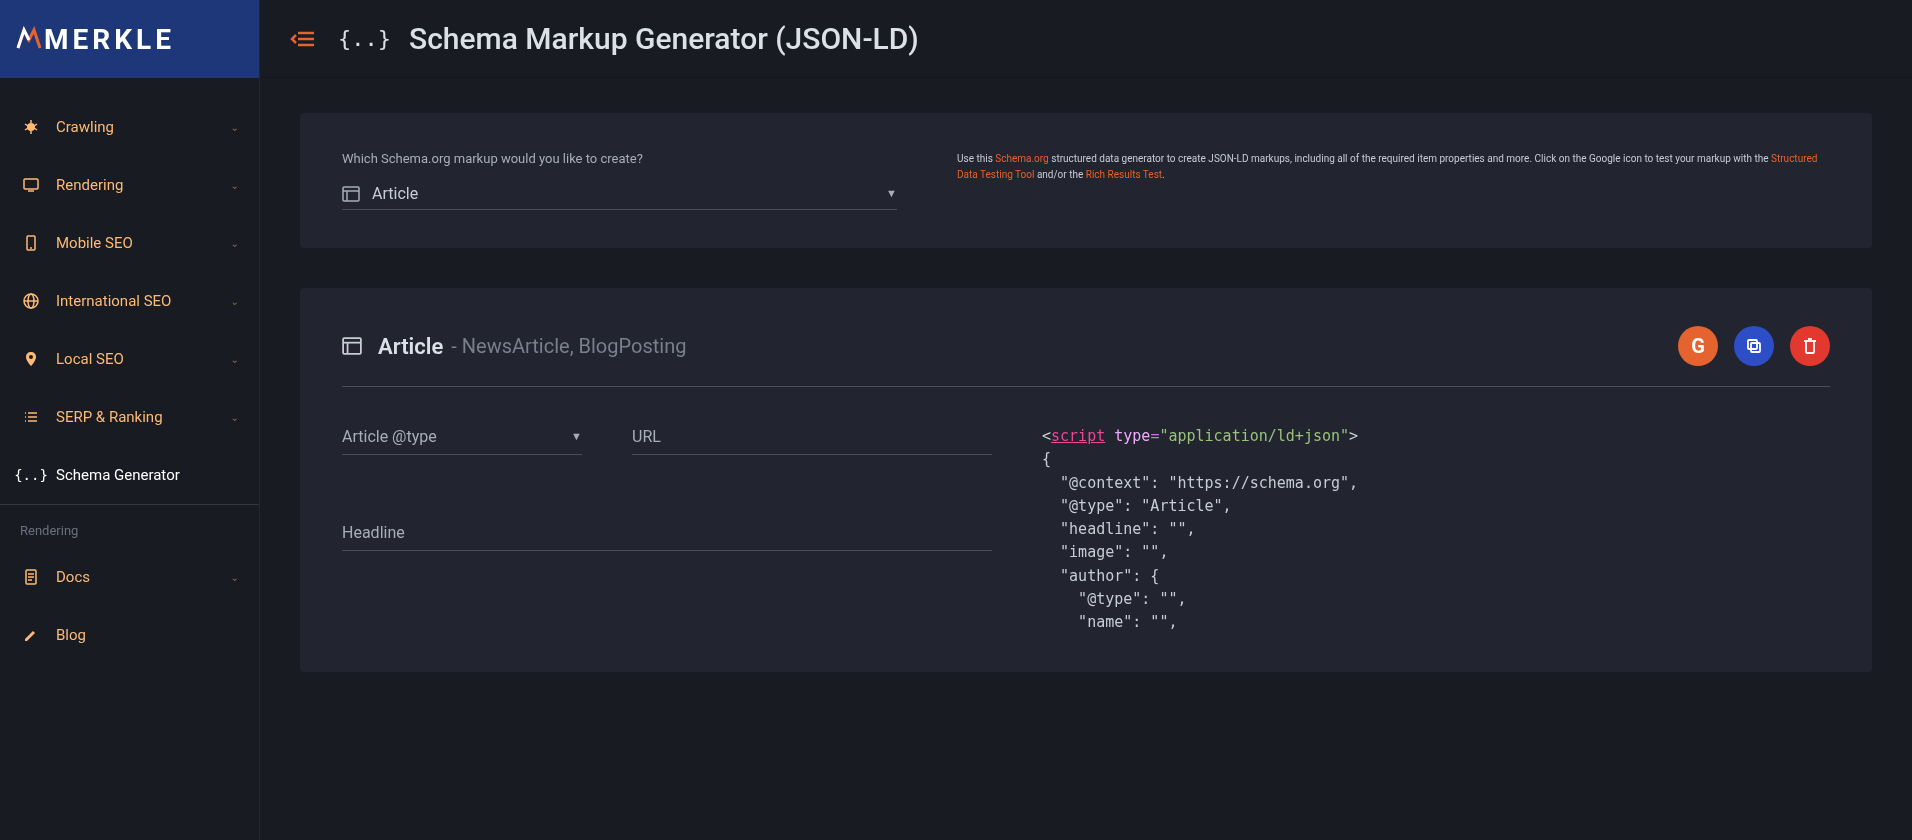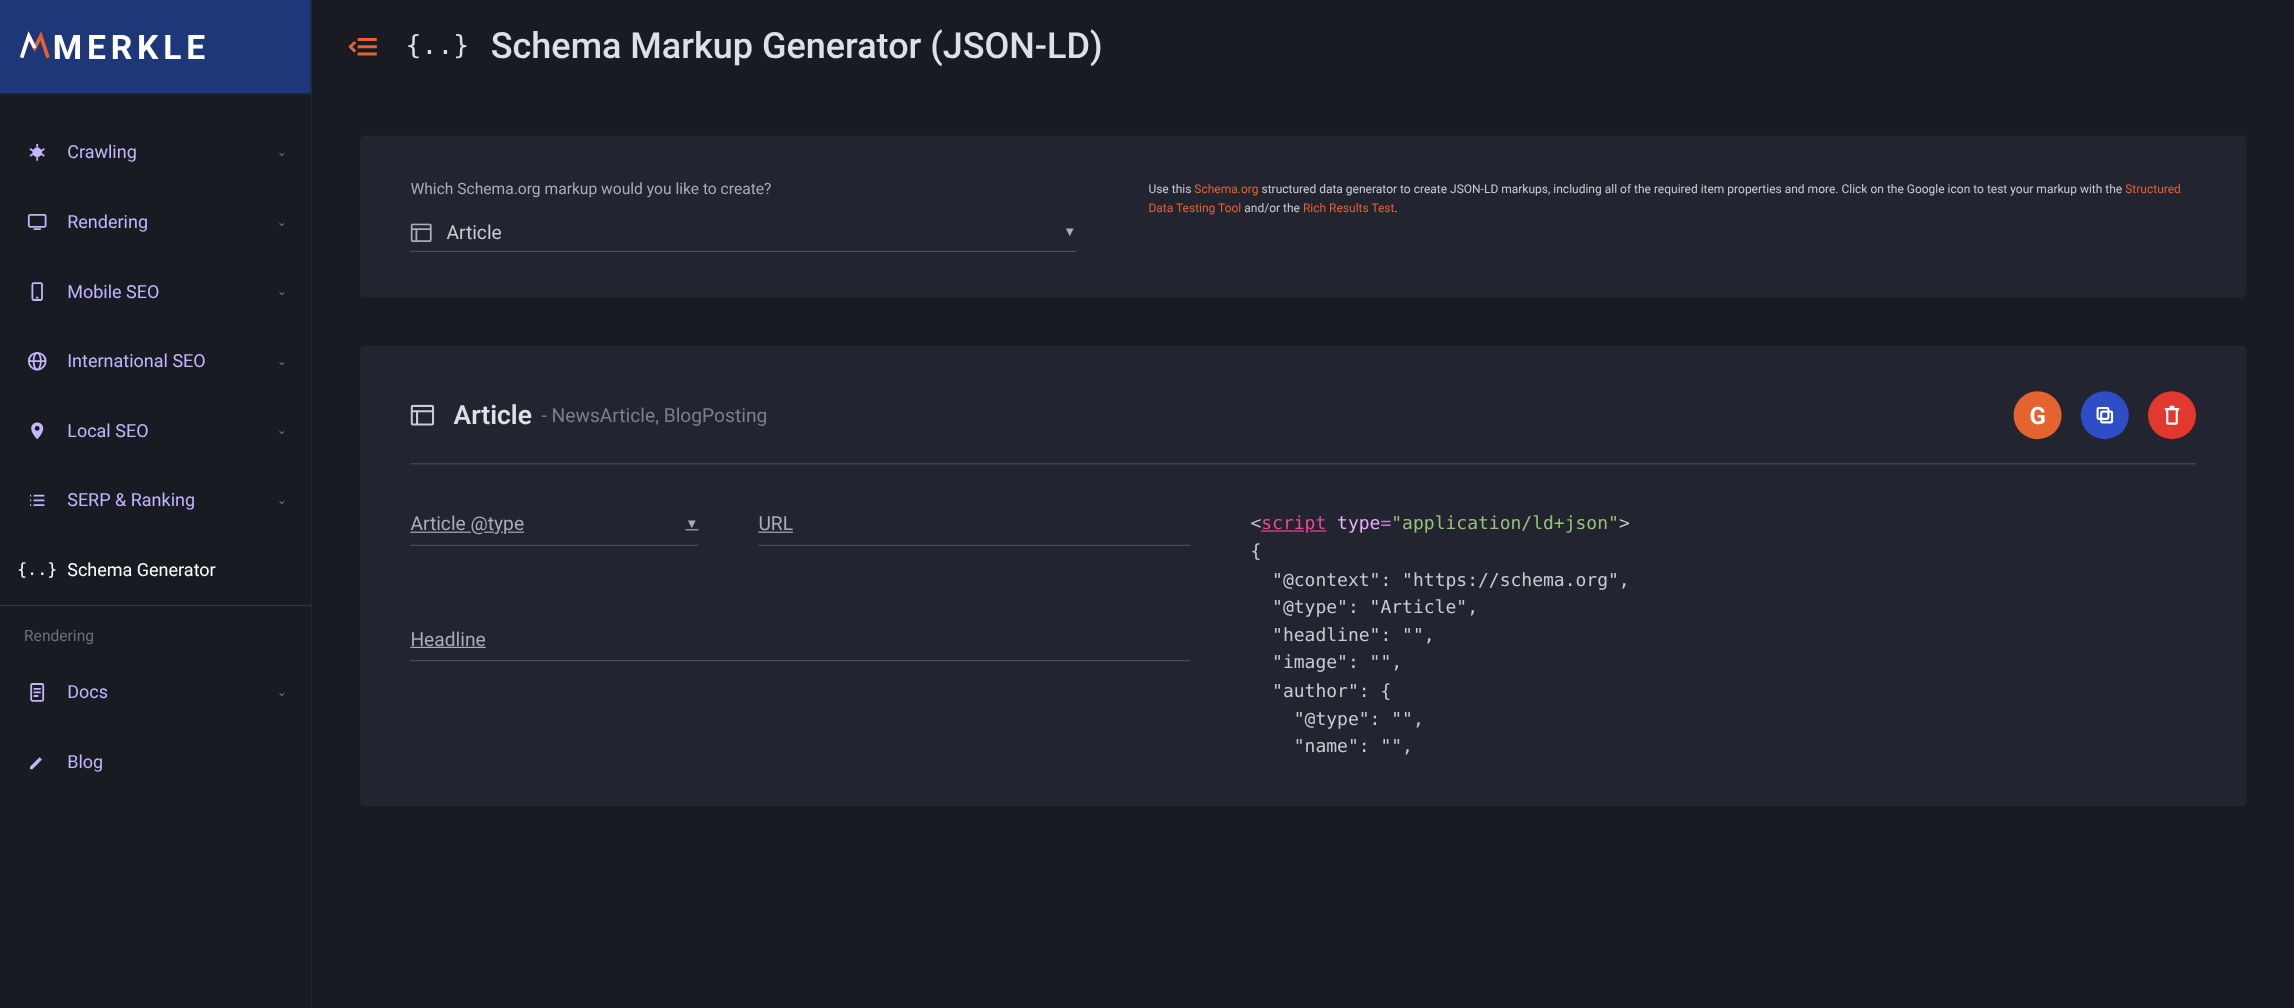--- a/index.html
+++ b/index.html
@@ -42,21 +42,21 @@
 .nav {
   padding-top: 20px;
   flex: 1;
   overflow-y: auto;
 }
 .nav-item {
   display: flex;
   align-items: center;
   padding: 18px 20px;
   cursor: pointer;
-  color: #c4b5fd;
+  color: #fdba74;
   font-size: 15px;
   position: relative;
 }
 .nav-item .icon {
   width: 22px;
   height: 22px;
   margin-right: 14px;
   display: flex;
   align-items: center;
   justify-content: center;
@@ -155,21 +155,21 @@
 }
 .article-header .ah-icon { margin-right: 16px; }
 .article-header h2 {
   color: #dce0e8;
   font-size: 22px;
   font-weight: 600;
   margin-right: 8px;
 }
 .article-header .subtitle {
   color: #7a7f8c;
-  font-size: 16px;
+  font-size: 20px;
 }
 .action-buttons {
   margin-left: auto;
   display: flex;
   gap: 16px;
 }
 .circle-btn {
   width: 40px;
   height: 40px;
   border-radius: 50%;
@@ -201,21 +201,20 @@
   gap: 50px;
   margin-bottom: 40px;
 }
 .input-field {
   flex: 1;
   border-bottom: 1px solid #4a4d58;
   padding: 8px 0;
   display: flex;
   align-items: center;
   position: relative;
-  text-decoration: underline;
 }
 .input-field .ph {
   color: #a8adb7;
   font-size: 16px;
 }
 .input-field .dropdown-arrow {
   margin-left: auto;
   font-size: 11px;
   color: #a8adb7;
 }

